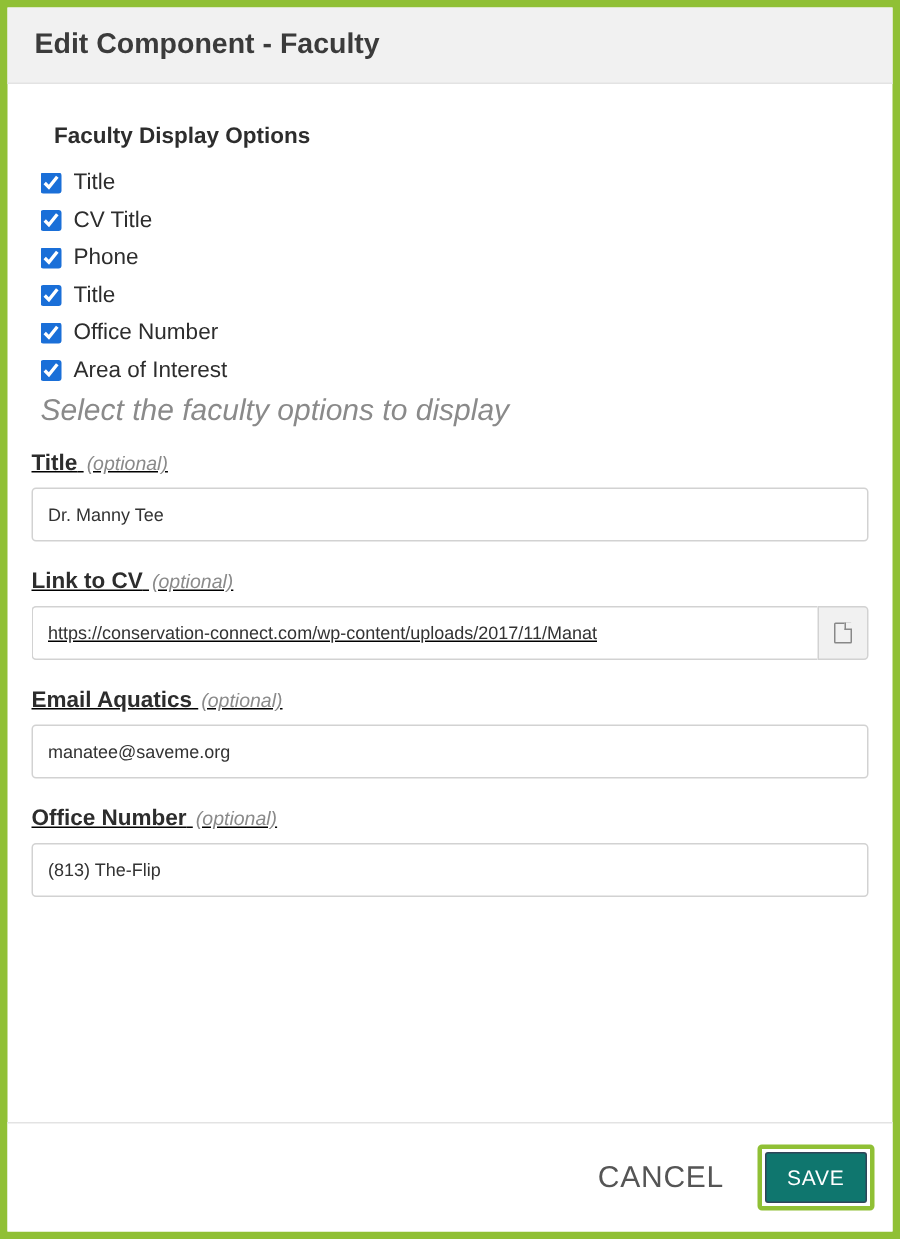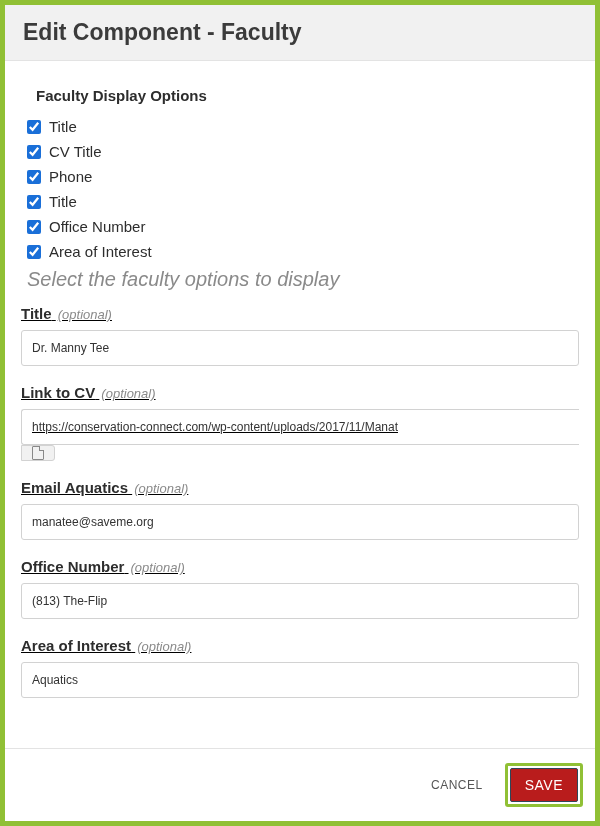--- a/index.html
+++ b/index.html
@@ -19,21 +19,21 @@
     flex-direction: column;
     position: relative;
   }
   .header {
     background: #f1f1f1;
     padding: 14px 18px;
     border-bottom: 1px solid #e3e3e3;
   }
   .header h1 {
     margin: 0;
-    font-size: 23px;
+    font-size: 19px;
     font-weight: 700;
     color: #3b3b3b;
   }
   .content-wrap {
     flex: 1 1 auto;
     overflow: hidden;
     padding: 8px 8px 0 8px;
     position: relative;
   }
   .scroll-area {
@@ -84,21 +84,21 @@
   }
   .text-input {
     width: 100%;
     border: 1px solid #d2d2d2;
     border-radius: 3px;
     padding: 10px 10px;
     font-size: 12px;
     color: #333;
     outline: none;
   }
-  .input-row { display: flex; flex-direction: column; }
+  .input-row { display: flex; }
   .input-row .text-input {
     border-top-right-radius: 0;
     border-bottom-right-radius: 0;
     border-right: none;
     flex: 1;
   }
   .input-addon {
     width: 34px;
     background: #f1f1f1;
     border: 1px solid #d2d2d2;
@@ -115,32 +115,32 @@
     display: flex;
     justify-content: flex-end;
     align-items: center;
     gap: 18px;
     background: #fff;
   }
   .btn-cancel {
     background: none;
     border: none;
     color: #555;
-    font-size: 12px;
+    font-size: 20px;
     letter-spacing: 0.5px;
     cursor: pointer;
     padding: 6px 4px;
   }
   .btn-save-wrap {
     border: 3px solid #90c035;
     border-radius: 3px;
     padding: 2px;
   }
   .btn-save {
-    background: #b91c1c;
+    background: #0f766e;
     color: #fff;
     border: 1px solid #2f4558;
     font-size: 14px;
     letter-spacing: 0.5px;
     padding: 8px 14px;
     cursor: pointer;
     border-radius: 2px;
   }
   .doc-icon {
     width: 12px; height: 14px;
@@ -241,27 +241,20 @@
       </div>
 
       <div class="field-group">
         <label class="field-label">
           <span>Office Number</span>
           <span class="opt">(optional)</span>
         </label>
         <input class="text-input" type="text" value="(813) The-Flip" style="">
       </div>
 
-      <div class="field-group">
-        <label class="field-label">
-          <span>Area of Interest</span>
-          <span class="opt">(optional)</span>
-        </label>
-        <input class="text-input" type="text" value="Aquatics" style="">
-      </div>
 
     </div>
   </div>
 
   <div class="footer">
     <button class="btn-cancel">CANCEL</button>
     <span class="btn-save-wrap">
       <button class="btn-save">SAVE</button>
     </span>
   </div>

